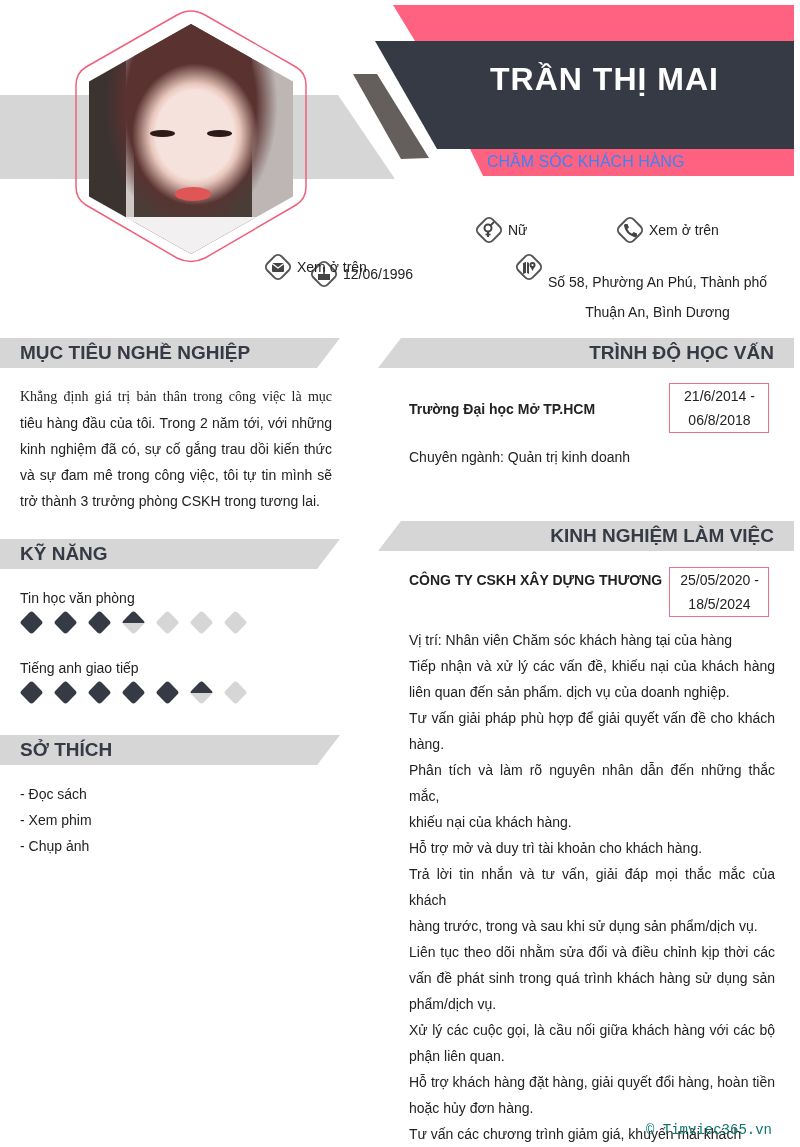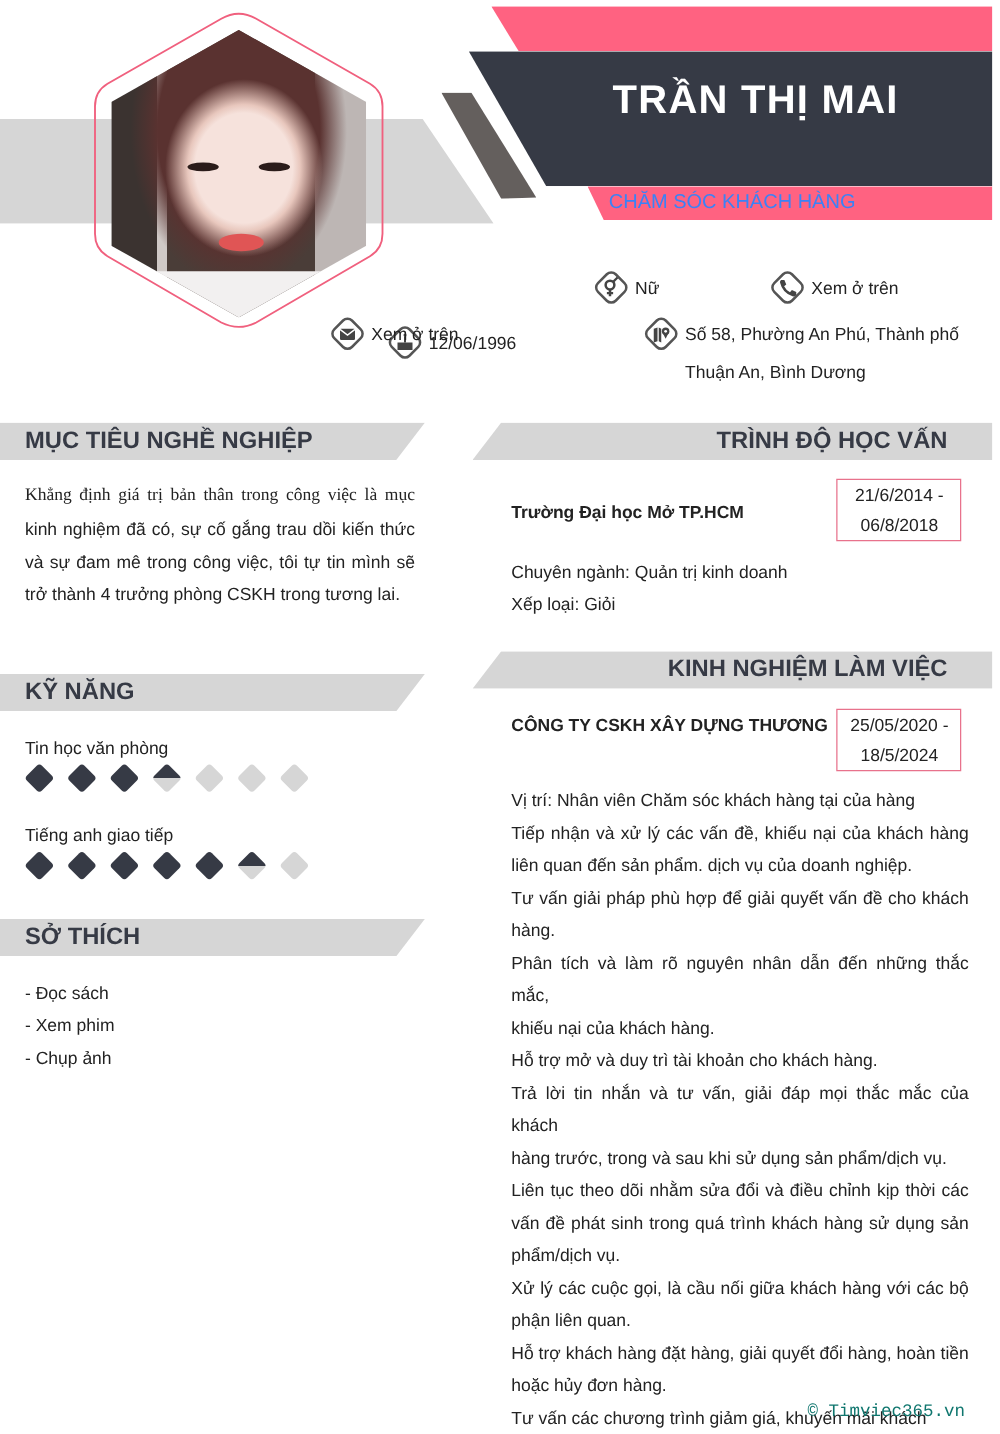--- a/index.html
+++ b/index.html
@@ -41,21 +41,21 @@
   
   .contact { position: absolute; display: flex; align-items: center; font-size: 14px; color: #222; }
   .icon-dia { width: 32px; height: 32px; position: relative; margin-right: 3px; flex: none; }
   .icon-dia svg { width: 32px; height: 32px; }
 
   
   .sec-head { position: absolute; height: 30px; background: #d6d6d6; color: #363a45;
     font-weight: bold; font-size: 19px; line-height: 30px; }
   .sec-left { left: 0; width: 340px; padding-left: 20px;
     clip-path: polygon(0 0, 100% 0, 317px 100%, 0 100%); }
-  .sec-right { left: 378px; width: 416px; padding-right: 36px; text-align: right;
+  .sec-right { left: 378px; width: 416px; padding-right: 20px; text-align: right;
     clip-path: polygon(23px 0, 100% 0, 100% 100%, 0 100%); }
 
   .text { position: absolute; font-size: 14px; line-height: 26px; color: #222; }
   .justify { text-align: justify; }
 
   .skill-label { position: absolute; left: 20px; font-size: 14px; }
   .dots { position: absolute; left: 20px; display: flex; gap: 0; }
   .dot { width: 34px; height: 24px; position: relative; }
   .dot::before { content: ""; position: absolute; left: 3px; top: 3px; width: 17px; height: 17px;
     transform: rotate(45deg); border-radius: 3px; background: var(--c, #d6d6d6); }
@@ -137,32 +137,33 @@
 <div class="contact" style="left:513px; top:251px; align-items:flex-start;">
   <span class="icon-dia">
     <svg viewBox="0 0 32 32">
         <rect x="6" y="6" width="20" height="20" rx="5" transform="rotate(45 16 16)" fill="none" stroke="#555" stroke-width="2"></rect>
       <path d="M10 12 L13 11 L13 22 L10 23 Z M14 11 L16 12 L16 23 L14 22 Z" fill="#444"></path>
         <circle cx="19.5" cy="14" r="3" fill="#444"></circle>
         <path d="M17 15 L19.5 20 L22 15 Z" fill="#444"></path>
         <circle cx="19.5" cy="14" r="1.1" fill="#fff"></circle>
       </svg>
   </span>
-  <div style="line-height:30px; margin-top:1px;">
+  <div style="line-height:30px; margin-top:16px;text-align:center;">
     <div>Số 58, Phường An Phú, Thành phố</div>
     <div>Thuận An, Bình Dương</div>
   </div>
 </div>
 
 <div class="sec-head sec-left" style="top:338px;">MỤC TIÊU NGHỀ NGHIỆP</div>
 <div class="text justify" style="left:20px; top:384px; width:312px;">
   <div style="text-align:justify; text-align-last:justify;font-family:Liberation Serif, serif;">Khẳng định giá trị bản thân trong công việc là mục</div>
+  <div style="text-align:justify; text-align-last:justify;">tiêu hàng đầu của tôi. Trong 2 năm tới, với những</div>
   <div style="text-align:justify; text-align-last:justify;">kinh nghiệm đã có, sự cố gắng trau dồi kiến thức</div>
   <div style="text-align:justify; text-align-last:justify;">và sự đam mê trong công việc, tôi tự tin mình sẽ</div>
-  <div>trở thành 4 trưởng phòng CSKH trong tương lai.</div>
+  <div>trở thành 3 trưởng phòng CSKH trong tương lai.</div>
 </div>
 
 <div class="sec-head sec-left" style="top:539px;">KỸ NĂNG</div>
 <div class="skill-label" style="top:590px;">Tin học văn phòng</div>
 <div class="dots" style="top:611px;">
   <span class="dot full"></span>
   <span class="dot full"></span>
   <span class="dot full"></span>
   <span class="dot half"></span>
   <span class="dot"></span>
@@ -188,21 +189,20 @@
 </div>
 
 <div class="sec-head sec-right" style="top:338px;">TRÌNH ĐỘ HỌC VẤN</div>
 <div class="text bold" style="left:409px; top:396px;">Trường Đại học Mở TP.HCM</div>
 <div class="date-box" style="left:669px; top:383px; width:100px;">
   <div>21/6/2014 -</div>
   <div>06/8/2018</div>
 </div>
 <div class="text" style="left:409px; top:444px;">
   <div>Chuyên ngành: Quản trị kinh doanh</div>
-  <div>Xếp loại: Giỏi</div>
 </div>
 
 <div class="sec-head sec-right" style="top:521px;">KINH NGHIỆM LÀM VIỆC</div>
 <div class="text bold" style="left:409px; top:567px;">
   <div>CÔNG TY CSKH XÂY DỰNG THƯƠNG</div>
 </div>
 <div class="date-box" style="left:669px; top:567px; width:100px;">
   <div>25/05/2020 -</div>
   <div>18/5/2024</div>
 </div>

